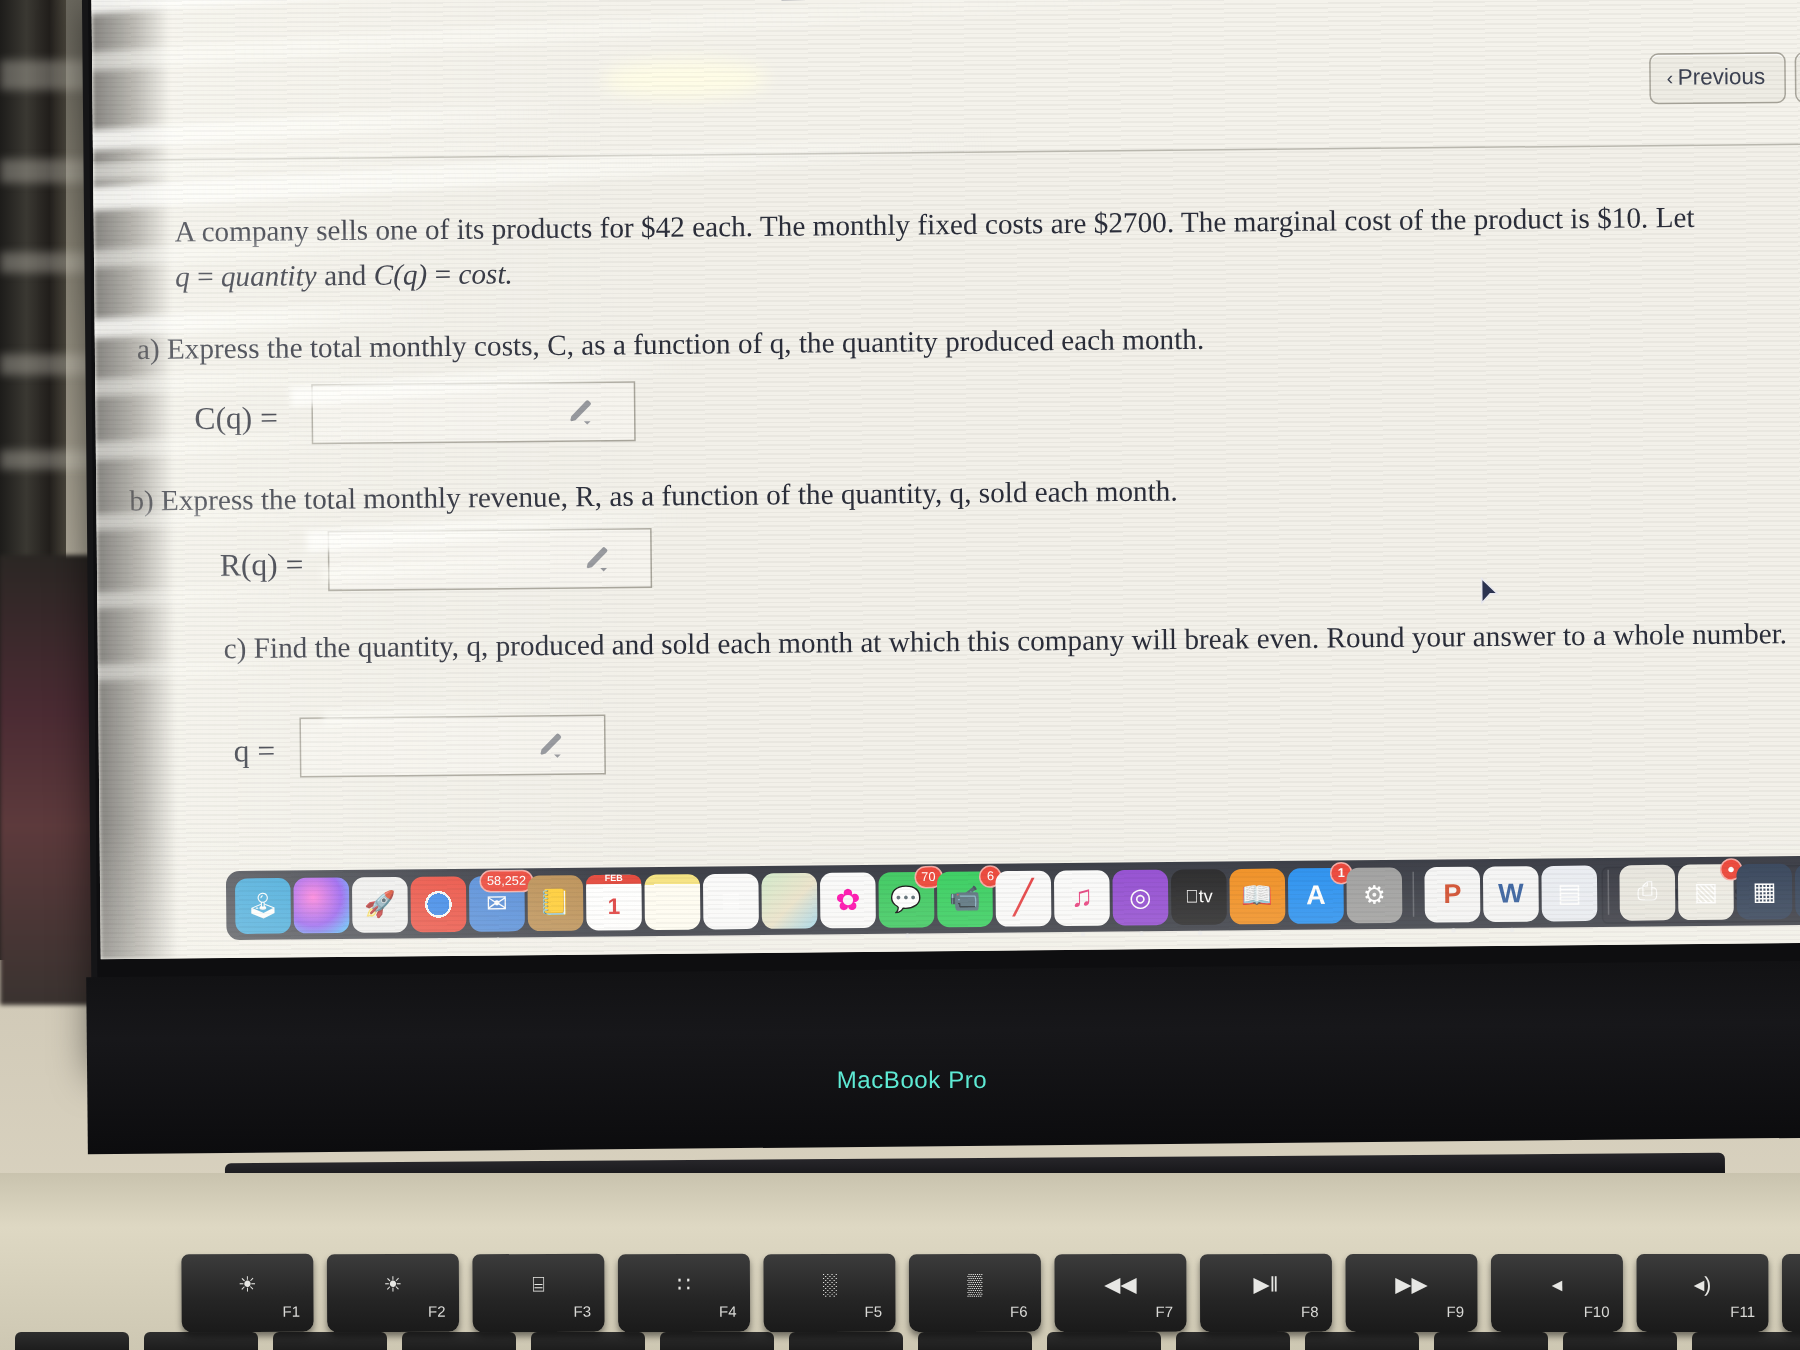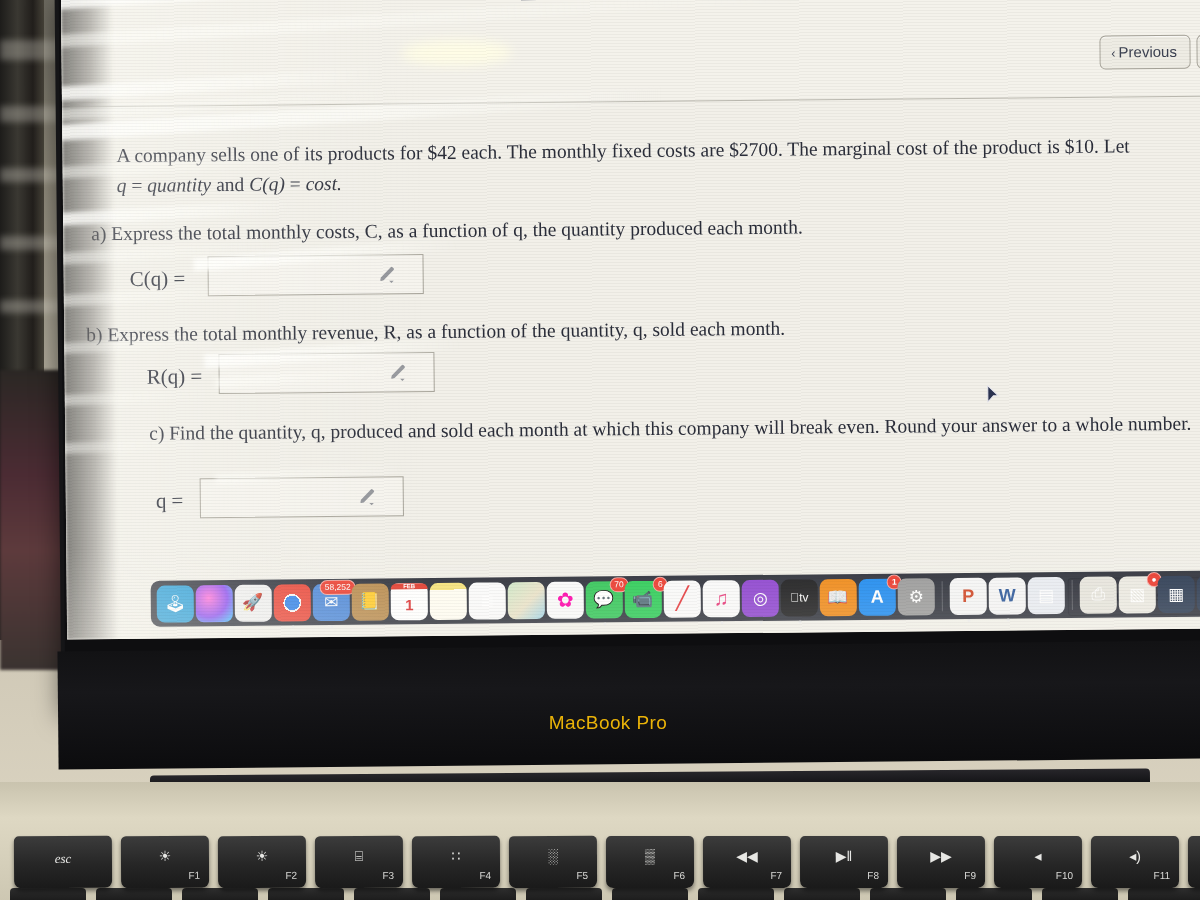--- a/index.html
+++ b/index.html
@@ -215,21 +215,21 @@
 
   
   .chin {
     position: absolute; left: 58px; top: 646px; width: 1162px; height: 118px;
     background: linear-gradient(180deg, #121214 0%, #17171a 35%, #0c0c0e 100%);
     transform: rotate(-0.55deg);
   }
   .brand {
     position: absolute; left: 608px; top: 712px;
     font-family: "Liberation Sans", sans-serif;
-    font-size: 19px; color: #eab308; letter-spacing: .4px;
+    font-size: 16px; color: #5eead4; letter-spacing: .4px;
     transform: translateX(-50%);
   }
   .hinge {
     position: absolute; left: 150px; top: 772px; width: 1000px; height: 22px;
     background: linear-gradient(180deg, #27262a 0%, #141417 60%, #0b0b0d 100%);
     border-radius: 4px;
     transform: rotate(-0.4deg);
   }
   .base {
     position: absolute; left: 0; top: 782px; width: 1200px; height: 120px;
@@ -422,23 +422,20 @@
     </div>
   </div>
 
   <div class="chin"></div>
   <div class="brand">MacBook Pro</div>
   <div class="hinge"></div>
   <div class="base-lip"></div>
   <div class="base"></div>
 
   <div class="fnrow" id="fnrow">
-      <div class="key esc" style="left: 14px; width: 98px; transform: rotate(-0.3deg);">
-        <span class="kglyph">esc</span>
-      </div>
       <div class="key" style="left: 121px; width: 88px; transform: rotate(-0.28deg);">
         <span class="kglyph">☀</span>
         <span class="klabel">F1</span>
       </div>
       <div class="key" style="left: 218px; width: 88px; transform: rotate(-0.26deg);">
         <span class="kglyph">☀</span>
         <span class="klabel">F2</span>
       </div>
       <div class="key" style="left: 315px; width: 88px; transform: rotate(-0.24deg);">
         <span class="kglyph">⌸</span>

